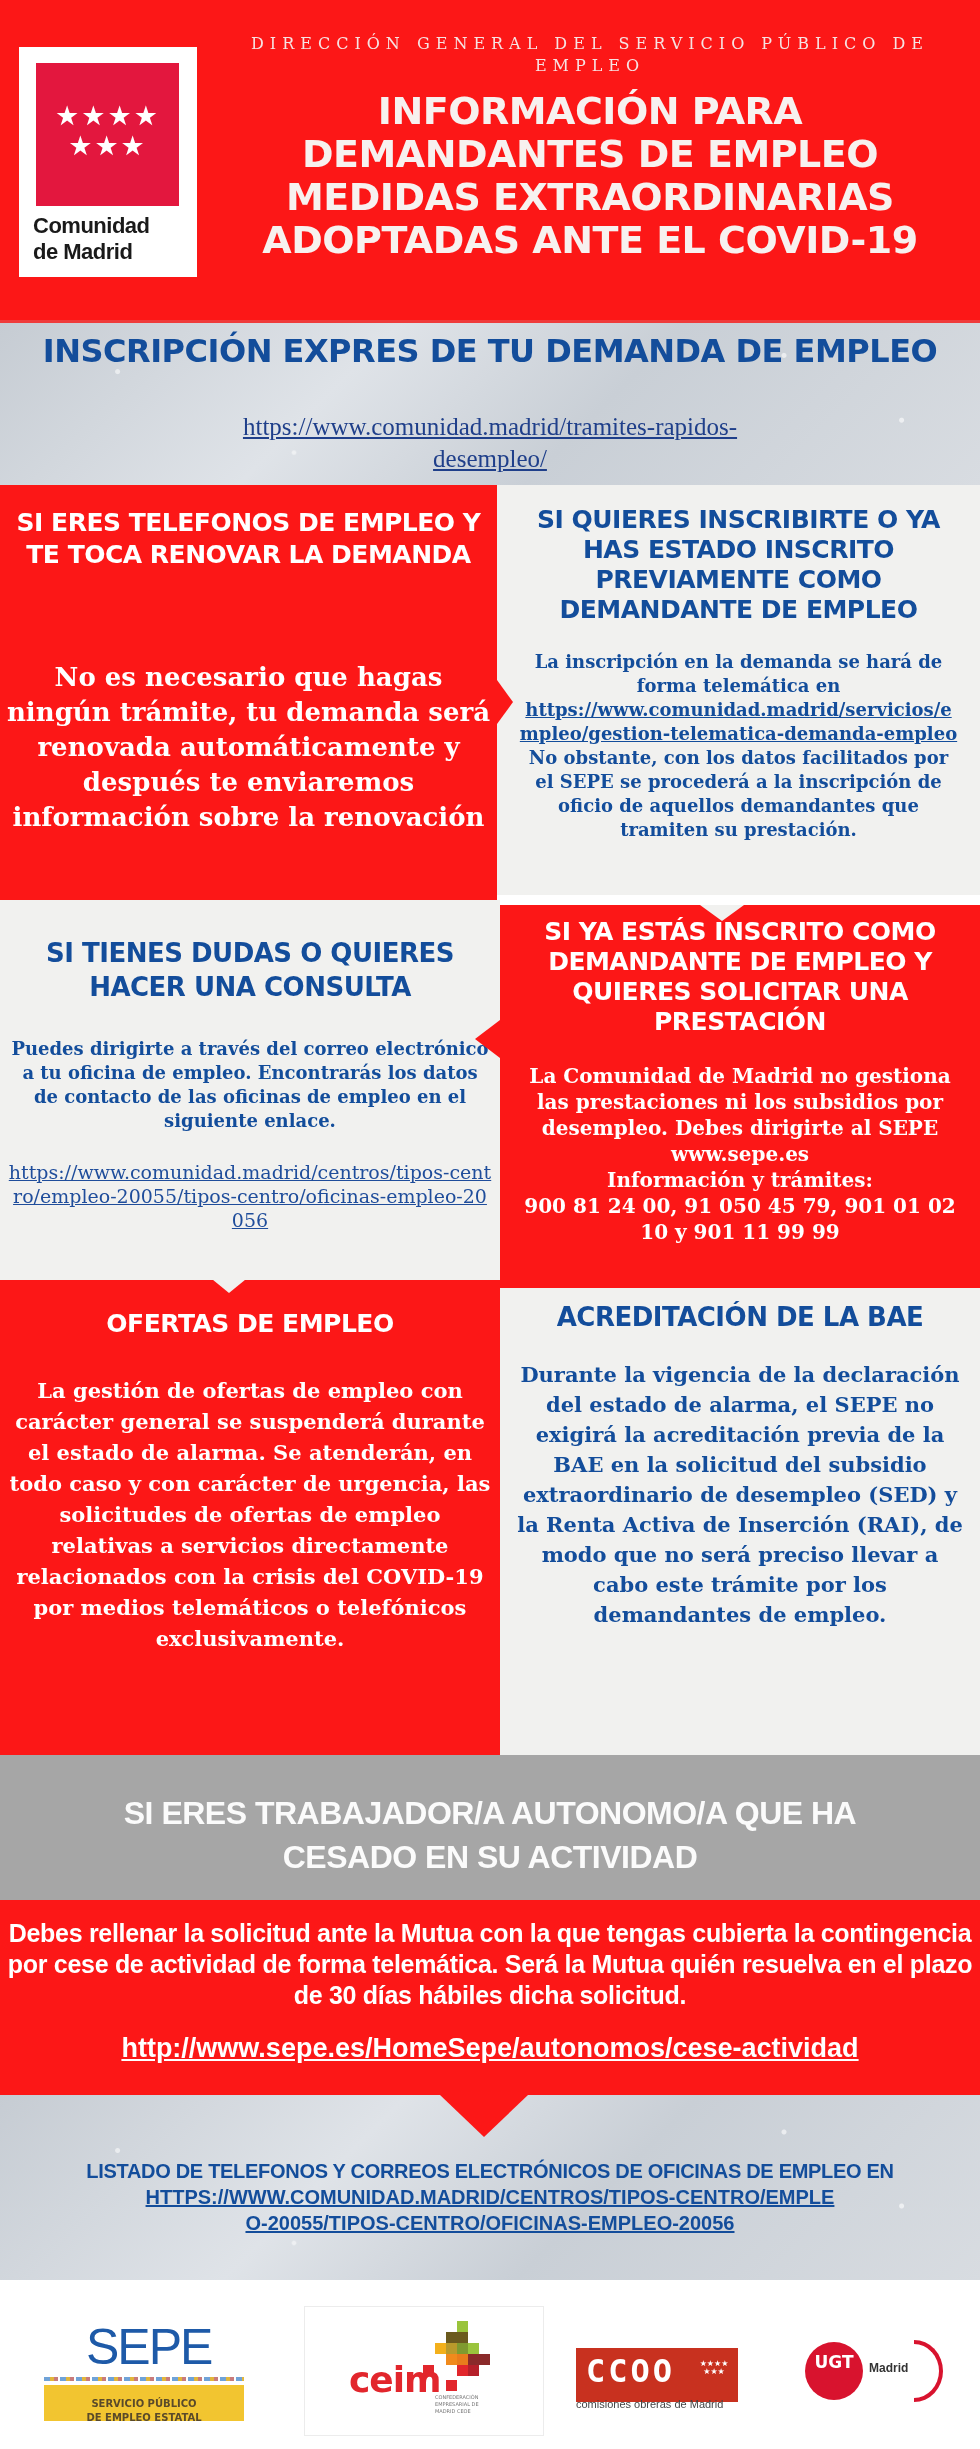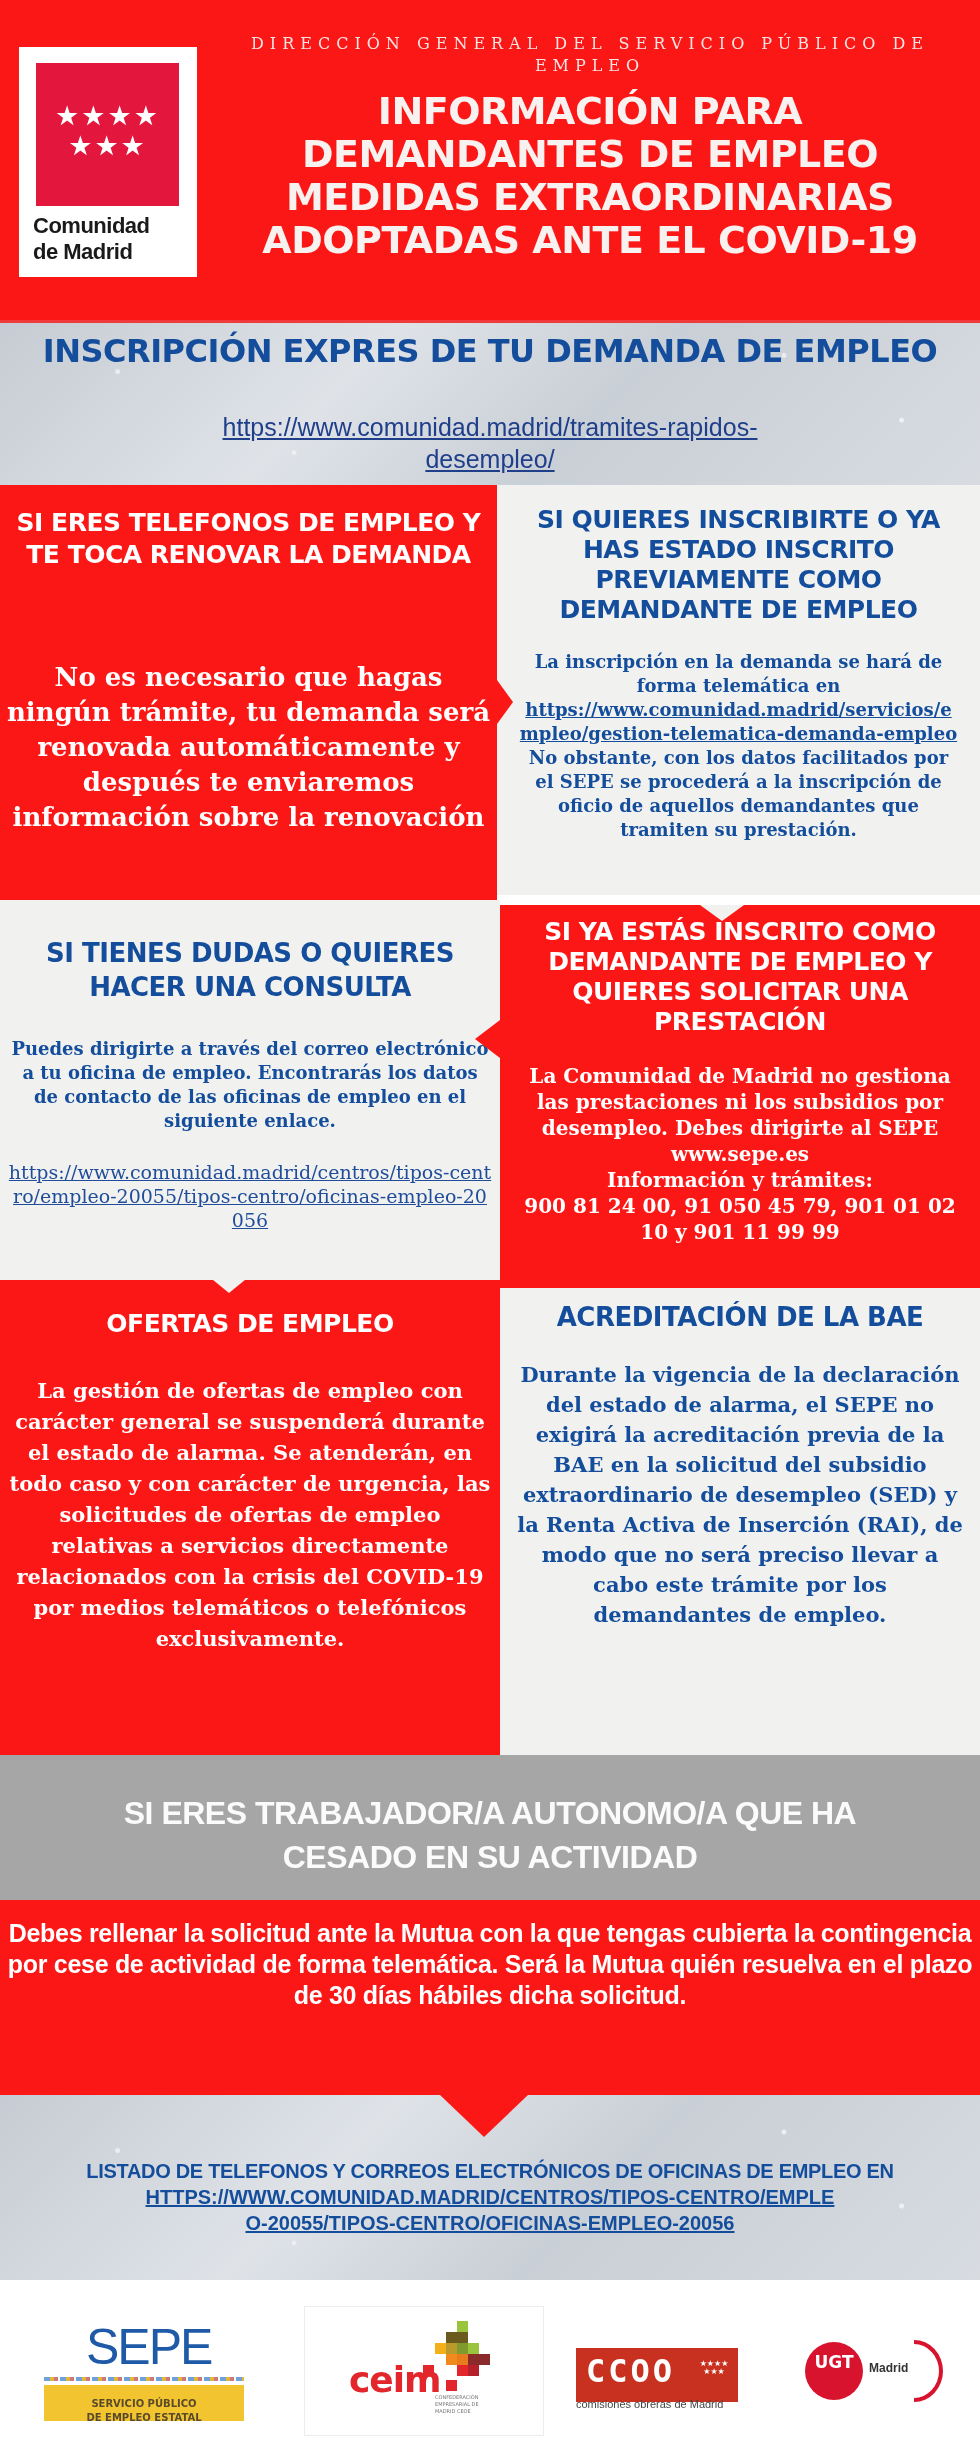--- a/index.html
+++ b/index.html
@@ -27,21 +27,21 @@
   .logo-box { position: absolute; left: 19px; top: 47px; width: 178px; height: 230px; background: #fff; }
   .logo-red { position: absolute; left: 17px; top: 16px; width: 143px; height: 143px; background: #e3173e; }
   .stars { position: absolute; left: 0; top: 38px; width: 143px; text-align: center; color: #fff; font-size: 27px; line-height: 30px; letter-spacing: 2px; }
   .logo-text { position: absolute; left: 14px; top: 166px; width: 160px; font-family: "Liberation Sans", sans-serif; font-weight: bold; font-size: 22px; line-height: 26px; color: #1a1a1a; letter-spacing: -0.5px; }
   .org-line { position: absolute; left: 215px; top: 33px; width: 750px; text-align: center; font-family: "DejaVu Serif", serif; font-size: 16px; letter-spacing: 6px; line-height: 22px; color: #f6e3e3; }
   .title { position: absolute; left: 225px; top: 90px; width: 730px; text-align: center; font-family: "DejaVu Sans", sans-serif; font-weight: bold; font-size: 38px; line-height: 43px; color: #f7f1ef; letter-spacing: -0.5px; }
 
   
   .inscr { position: absolute; left: 0; top: 320px; width: 980px; height: 165px; border-top: 3px solid #ef3b3b; }
   .inscr-title { position: absolute; left: 0; top: 8px; width: 980px; text-align: center; font-weight: bold; font-size: 32px; line-height: 40px; color: #134d9b; letter-spacing: -0.5px; }
-  .inscr-link { position: absolute; left: 200px; top: 88px; width: 580px; text-align: center; font-family: Liberation Sans, sans-serif; font-size: 25px; line-height: 32px; color: #1f3f8a; text-decoration: underline; }
+  .inscr-link { position: absolute; left: 200px; top: 88px; width: 580px; text-align: center; font-family: Liberation Serif, serif; font-size: 25px; line-height: 32px; color: #1f3f8a; text-decoration: underline; }
 
   .cell { position: absolute; text-align: center; }
   .cell h2 { font-family: "DejaVu Sans", sans-serif; font-weight: bold; letter-spacing: -0.5px; }
   .cell p { font-family: "DejaVu Serif", serif; font-weight: bold; }
   .cell a { display: block; font-family: "DejaVu Serif", serif; text-decoration: underline; color: inherit; }
 
   
   .c1 { left: 0; top: 485px; width: 497px; height: 415px; }
   .c1 h2 { position: absolute; left: 10px; top: 22px; width: 477px; font-size: 25px; line-height: 32px; }
   .c1 p { position: absolute; left: 5px; top: 175px; width: 487px; font-size: 26px; line-height: 35px; font-weight: bold; }
@@ -171,20 +171,21 @@
     <h2>ACREDITACIÓN DE LA BAE</h2>
     <p>Durante la vigencia de la declaración del estado de alarma, el SEPE no exigirá la acreditación previa de la BAE en la solicitud del subsidio extraordinario de desempleo (SED) y la Renta Activa de Inserción (RAI), de modo que no será preciso llevar a cabo este trámite por los demandantes de empleo.</p>
   </div>
   <div class="arrow-down-light"></div>
 
   <div class="auto-head">
     <h2>SI ERES TRABAJADOR/A AUTONOMO/A QUE HA CESADO EN SU ACTIVIDAD</h2>
   </div>
   <div class="auto-body">
     <p>Debes rellenar la solicitud ante la Mutua con la que tengas cubierta la contingencia por cese de actividad de forma telemática. Será la Mutua quién resuelva en el plazo de 30 días hábiles dicha solicitud.</p>
+    <a>http://www.sepe.es/HomeSepe/autonomos/cese-actividad</a>
   </div>
 
   <div class="listado frost">
     <div class="arrow-down-red"></div>
     <h3>LISTADO DE TELEFONOS Y CORREOS ELECTRÓNICOS DE OFICINAS DE EMPLEO EN</h3>
     <a style="word-break: break-all;">HTTPS://WWW.COMUNIDAD.MADRID/CENTROS/TIPOS-CENTRO/EMPLEO-20055/TIPOS-CENTRO/OFICINAS-EMPLEO-20056</a>
   </div>
 
   <div class="logos">
     <div class="sepe">

